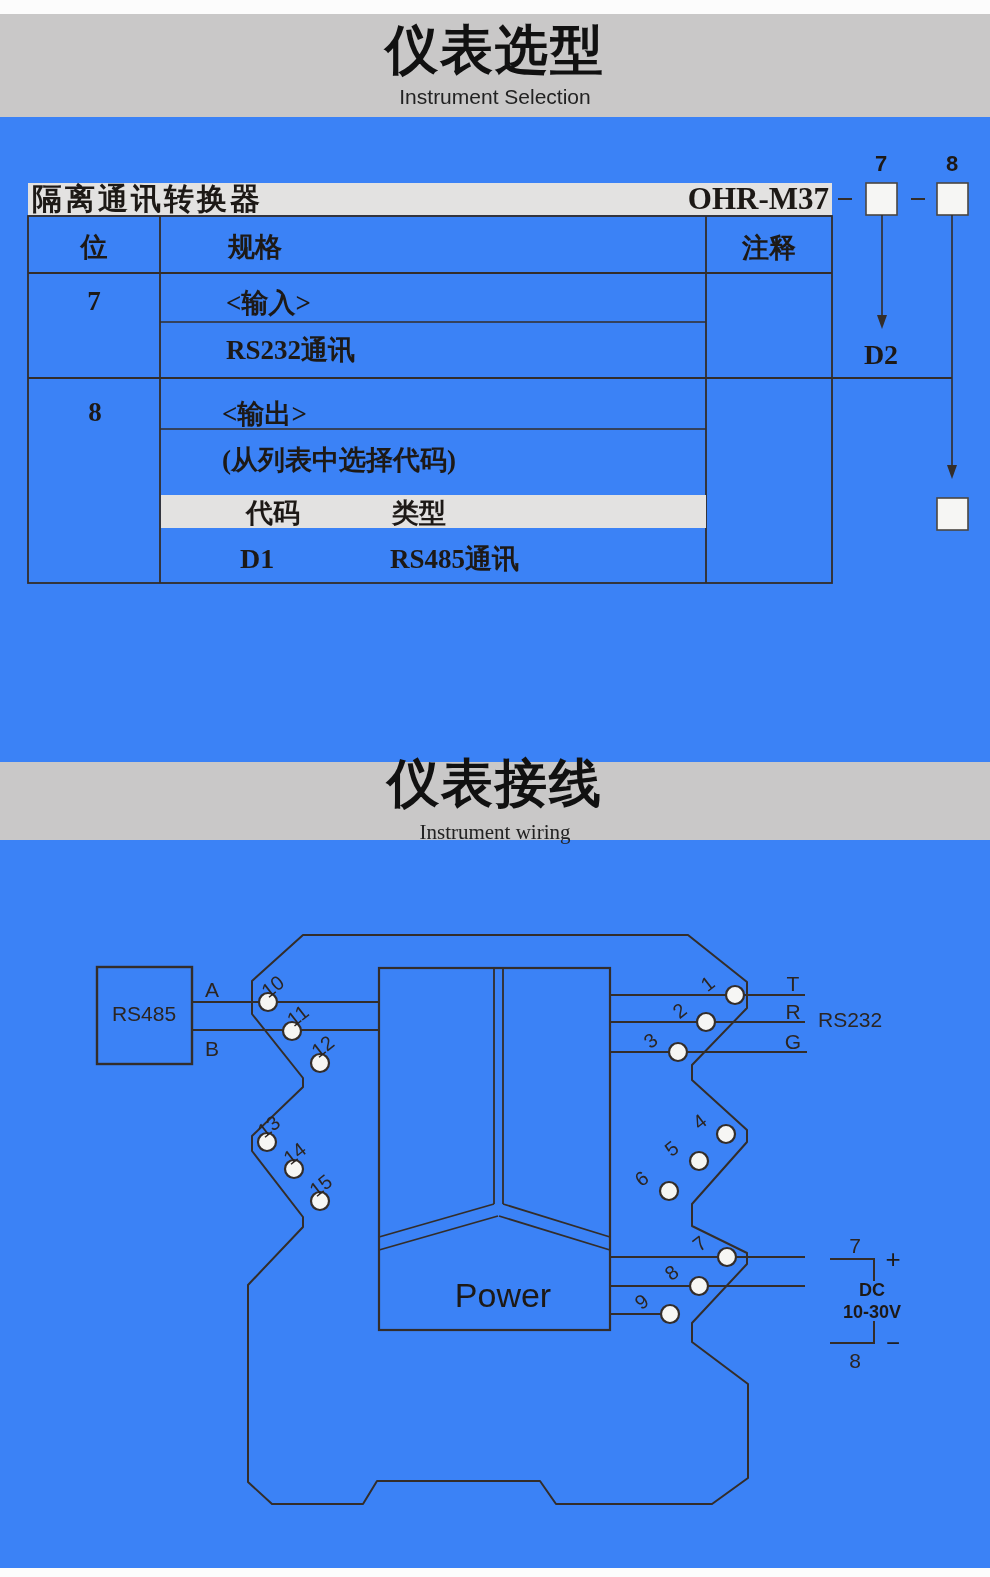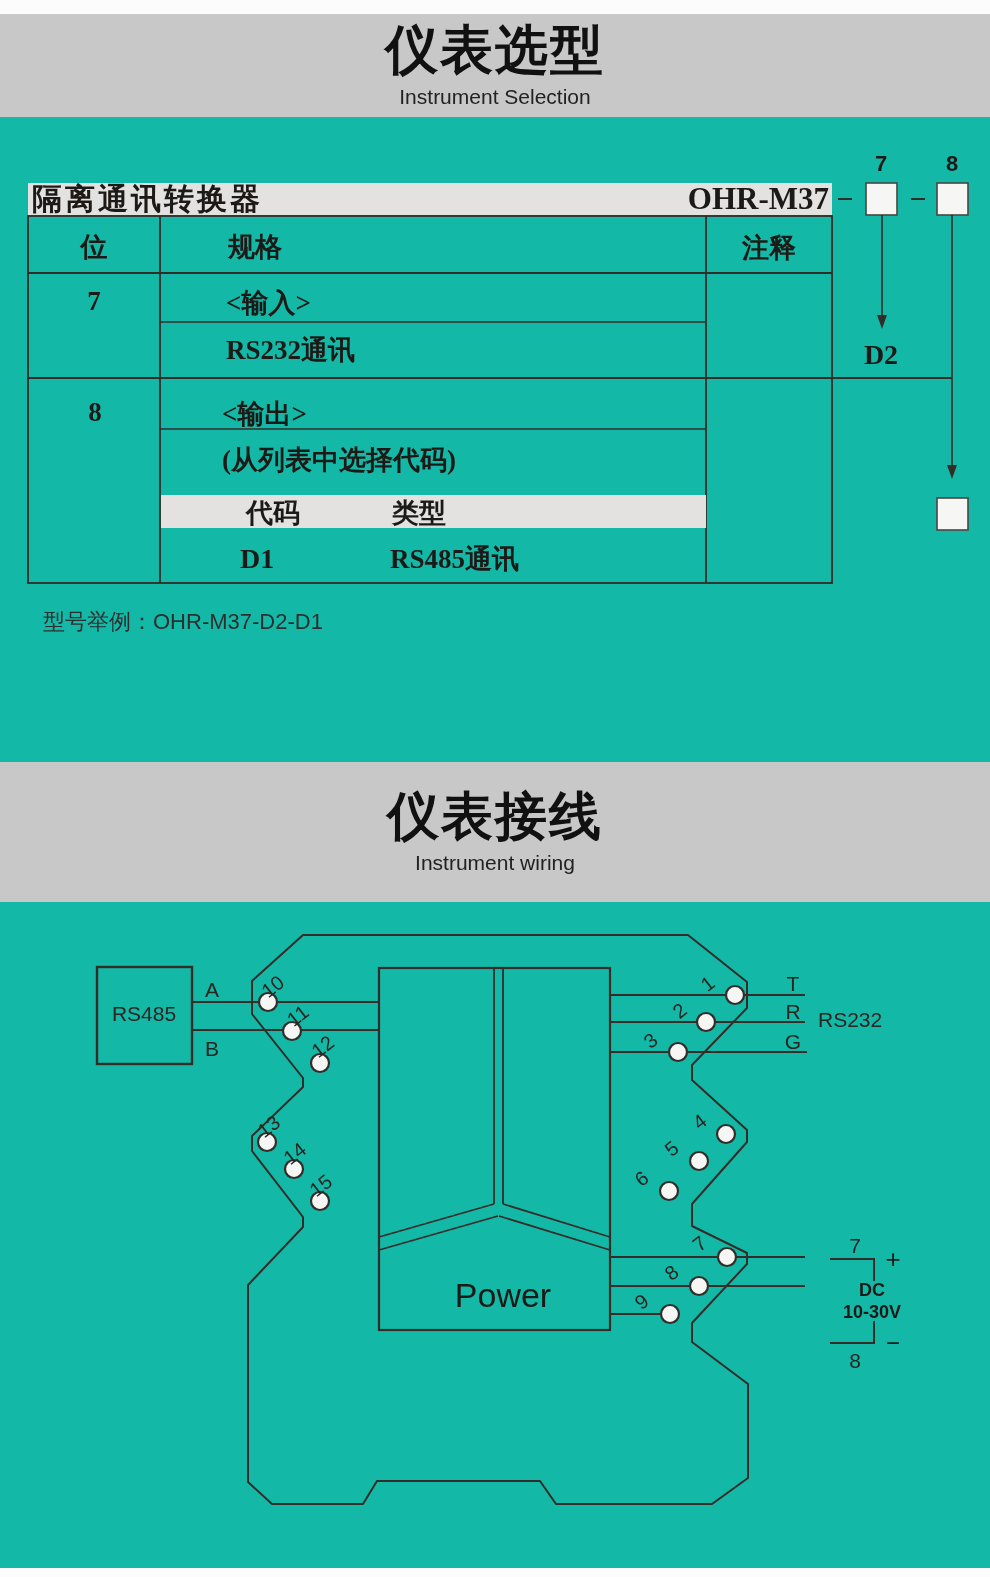--- a/index.html
+++ b/index.html
@@ -1,23 +1,23 @@
 <!DOCTYPE html>
 <html><head>
 <meta charset="utf-8">
 <style>
   html,body{margin:0;padding:0;}
   body{width:990px;font-family:"Liberation Sans",sans-serif;}
-  .page{position:relative;width:990px;height:1577px;background:#14b8a6;overflow:hidden;color:#1d1916;}
+  .page{position:relative;width:990px;height:1577px;background:#3b82f6;overflow:hidden;color:#1d1916;}
   .strip{position:absolute;left:0;width:990px;background:#fcfcfc;}
   .strip.top{top:0;height:14px;}
   .strip.bottom{top:1568px;height:9px;}
   .band{position:absolute;left:0;width:990px;background:#c9c8c8;display:flex;flex-direction:column;align-items:center;justify-content:center;}
   .band1{top:14px;height:103px;}
-  .band2{top:762px;height:140px;}
+  .band2{top:762px;height:78px;font-family:Liberation Serif, serif;}
   .band-title{font-size:53px;font-weight:bold;color:#111;letter-spacing:2px;line-height:1.05;}
   .band-sub{font-size:21px;color:#222;margin-top:8px;}
   svg{position:absolute;left:0;}
   .sel-svg{top:140px;}
   .wire-svg{top:880px;}
   .example{position:absolute;left:43px;font-size:22px;color:#2e2e2e;}
   .ex1{top:607px;}
   .ex2{top:660px;}
   
   text{fill:#1d1916;}
@@ -80,21 +80,20 @@
 
     <line x1="882" y1="215" x2="882" y2="316" class="ink" stroke-width="1.6"></line>
     <polygon points="882,329 877,315 887,315" fill="#332d2a"></polygon>
     <text class="ser" x="881" y="364" font-size="28" text-anchor="middle">D2</text>
 
     <line x1="952" y1="215" x2="952" y2="466" class="ink" stroke-width="1.6"></line>
     <polygon points="952,479 947,465 957,465" fill="#332d2a"></polygon>
     <rect x="937" y="498" width="31" height="32" fill="#f6f6f4" stroke="#4a4642" stroke-width="1.6"></rect>
   </svg>
 
-  <div class="example ex1">型号举例：OHR-M37-D2-D1</div>
 
   <div class="band band2">
     <div class="band-title" style="font-size:52px">仪表接线</div>
     <div class="band-sub">Instrument wiring</div>
   </div>
 
   <svg class="wire-svg" width="990" height="697" viewBox="0 880 990 697">
 
     <polygon class="ink" stroke-width="2" stroke-linejoin="round" points="303,935 688,935 747,982 747,1008 692,1065 692,1080 747,1130 747,1142 692,1204 692,1226 747,1253 747,1264 692,1323 692,1342 748,1384 748,1478 712,1504 556,1504 540,1481 377,1481 363,1504 272,1504 248,1482 248,1285 303,1227 303,1217 252,1151 252,1136 303,1087 303,1078 252,1014 252,981"></polygon>
 

